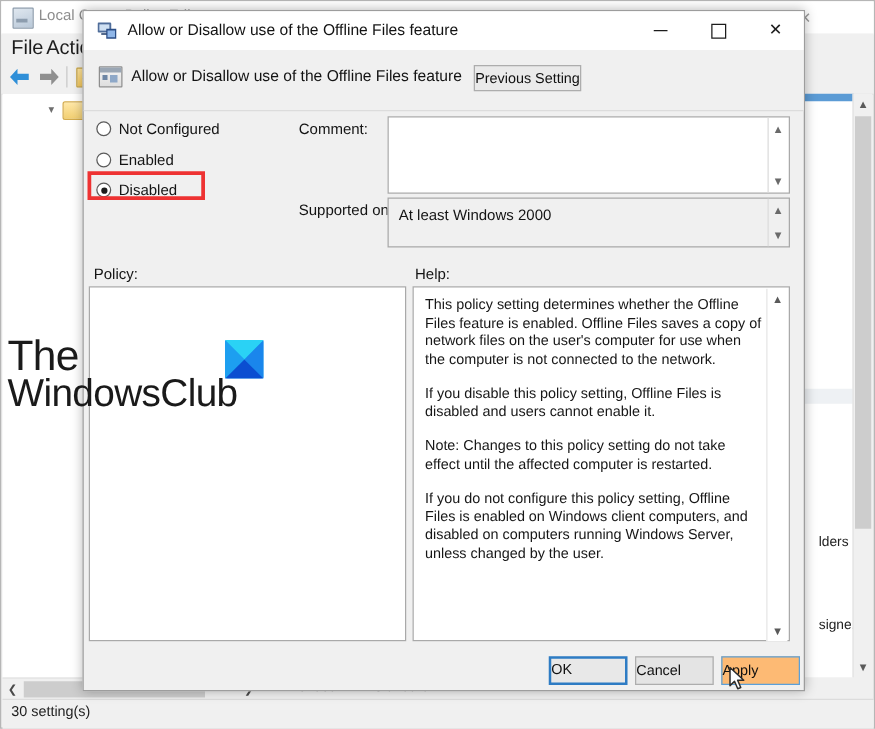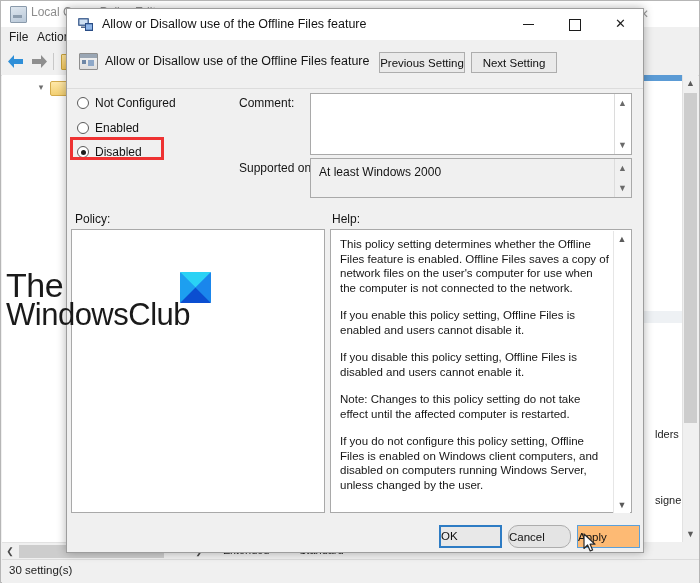--- a/index.html
+++ b/index.html
@@ -33,21 +33,21 @@
   #gpe-min,#gpe-max,#gpe-close{
     position:absolute;top:2px;width:38px;height:22px;color:#9a9a9a;font-size:12px;
     text-align:center;line-height:22px;
   }
   #gpe-min{right:114px;}#gpe-max{right:76px;}#gpe-close{right:36px;}
 
   #gpe-menubar{
     position:absolute;left:0;top:26px;width:698px;height:22px;background:#f0f0f0;
   }
   .gpe-menu{
-    position:absolute;top:3px;font-size:12px;color:#1d1d1d;
+    position:absolute;top:3px;font-size:16px;color:#1d1d1d;
   }
   #gpe-menu-file{left:8px;}
   #gpe-menu-action{left:36px;}
 
   #gpe-toolbar{
     position:absolute;left:0;top:48px;width:698px;height:26px;background:#f0f0f0;
     border-bottom:1px solid #dcdcdc;
   }
   .tb-arrow{position:absolute;top:5px;width:17px;height:15px;}
   .tb-arrow svg{display:block;}
@@ -223,21 +223,21 @@
   }
   #help-text p{margin:0 0 13px 0;}
   #help-text p:last-child{margin-bottom:0;}
 
   #btnbar{position:absolute;left:0;top:511px;width:576px;height:33px;}
   .dlg-btn{
     position:absolute;top:5px;width:63px;height:23px;background:#e4e4e4;border:1px solid #adadad;
     font-size:11.5px;color:#101010;text-align:left;line-height:23px;box-sizing:border-box;
   }
   #btn-ok{left:372px;border:2px solid #2e7cc4;background:#e8e8e8;line-height:19px;}
-  #btn-cancel{left:441px;border-radius:10px;}
+  #btn-cancel{left:441px;}
   #btn-apply{left:510px;border:1px solid #5ba0da;background:#fdba74;}
 
   #cursor{position:absolute;left:583px;top:533px;width:14px;height:20px;}
 </style>
 </head>
 <body>
 
 <div id="gpe-window">
 
   <div id="gpe-titlebar">
@@ -357,21 +357,20 @@
   </div>
 
   <div id="dlg-subheader">
     <div id="dlg-sub-icon">
       <div class="cap"></div>
         <div class="dot"></div>
         <div class="dot2"></div>
     </div>
     <div id="dlg-sub-text">Allow or Disallow use of the Offline Files feature</div>
     <div class="hdr-btn" id="btn-prev">Previous Setting</div>
-    <div class="hdr-btn" id="btn-next">Next Setting</div>
   </div>
 
   <div class="radio-row" id="row-notconf">
     <span class="radio-dot"></span>
     <span class="radio-label">Not Configured</span>
   </div>
   <div class="radio-row" id="row-enabled">
     <span class="radio-dot"></span>
     <span class="radio-label">Enabled</span>
   </div>
@@ -398,21 +397,20 @@
     </div>
   </div>
 
   <div class="field-label" id="lbl-options">Policy:</div>
   <div class="boxy" id="box-options"></div>
 
   <div class="field-label" id="lbl-help">Help:</div>
   <div class="boxy" id="box-help">
     <div id="help-text">
       <p>This policy setting determines whether the Offline Files feature is enabled. Offline Files saves a copy of network files on the user's computer for use when the computer is not connected to the network.</p>
-      <p>If you enable this policy setting, Offline Files is enabled and users cannot disable it.</p>
       <p>If you disable this policy setting, Offline Files is disabled and users cannot enable it.</p>
       <p>Note: Changes to this policy setting do not take effect until the affected computer is restarted.</p>
       <p>If you do not configure this policy setting, Offline Files is enabled on Windows client computers, and disabled on computers running Windows Server, unless changed by the user.</p>
     </div>
     <div id="help-scroll">
       <div class="ar up">▲</div>
       <div class="ar dn">▼</div>
     </div>
   </div>
 

